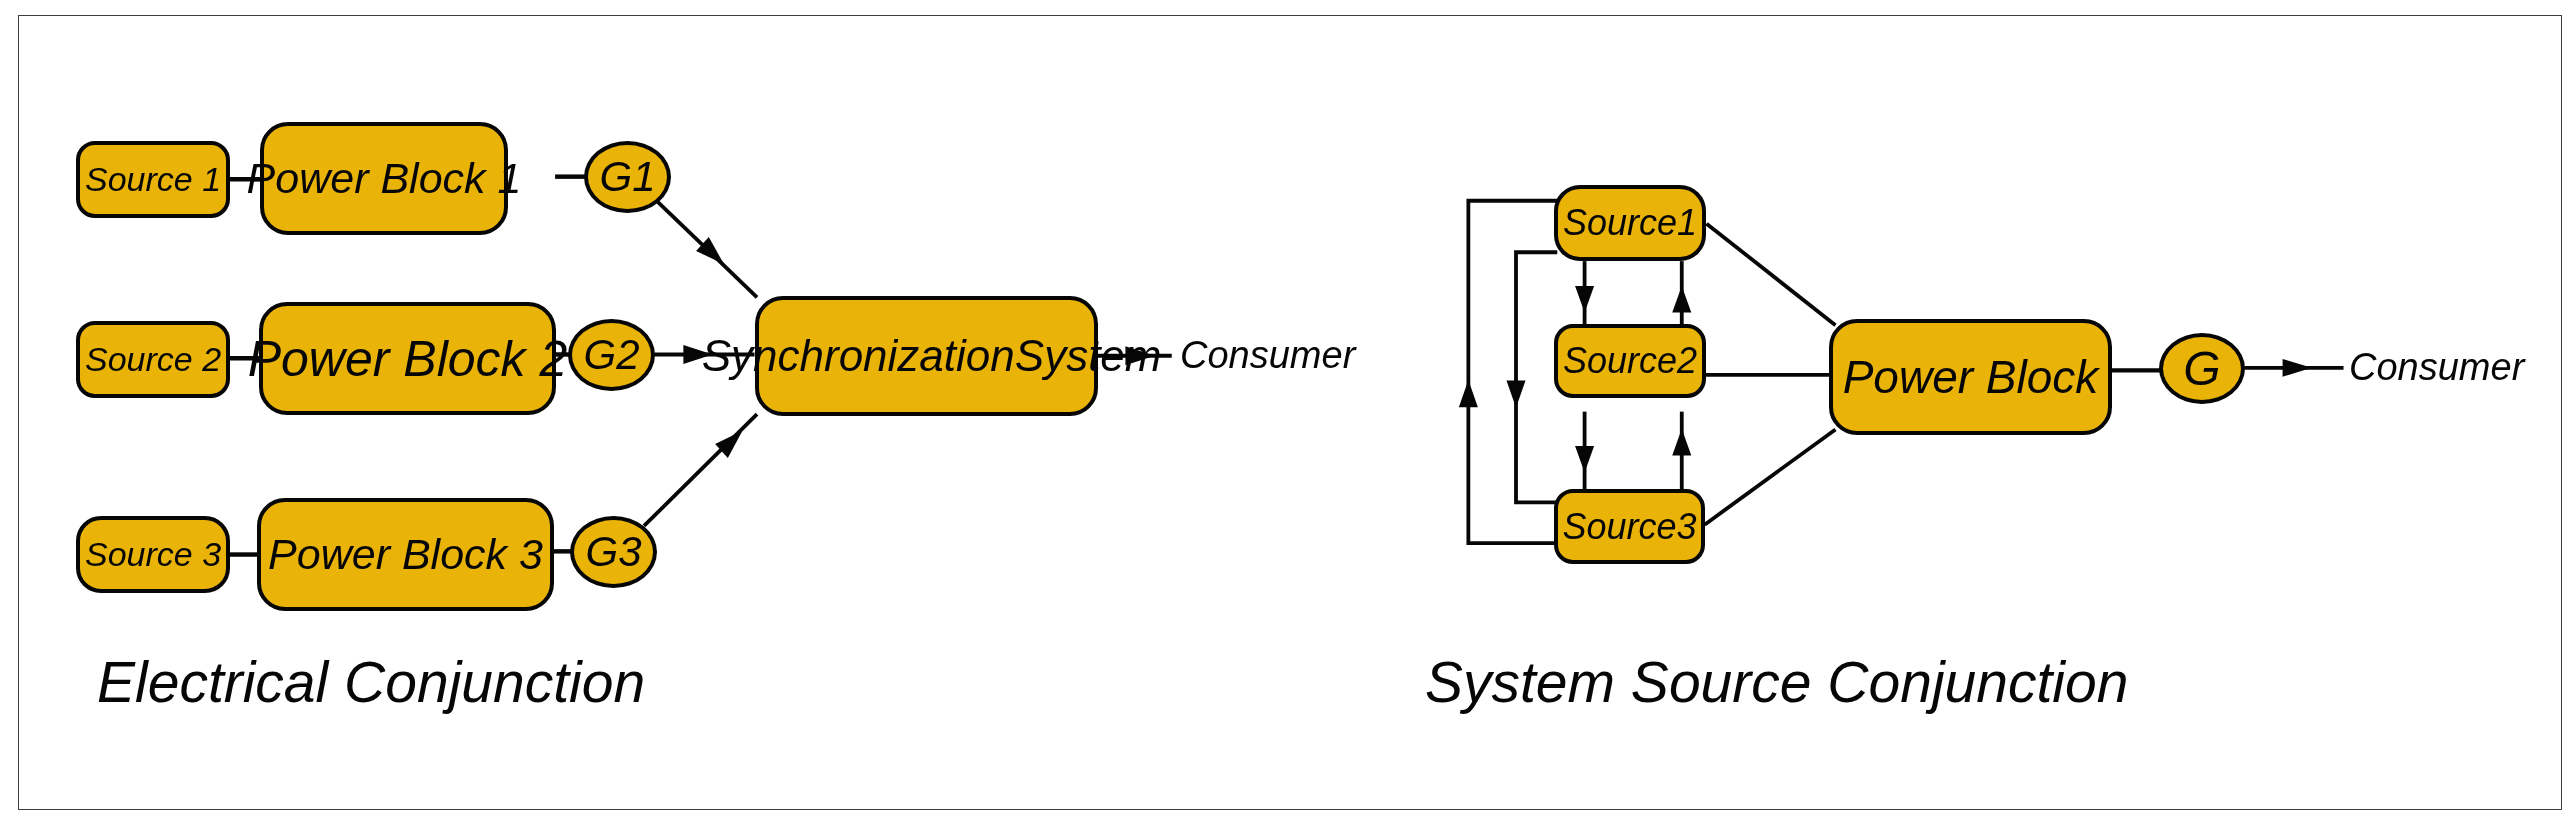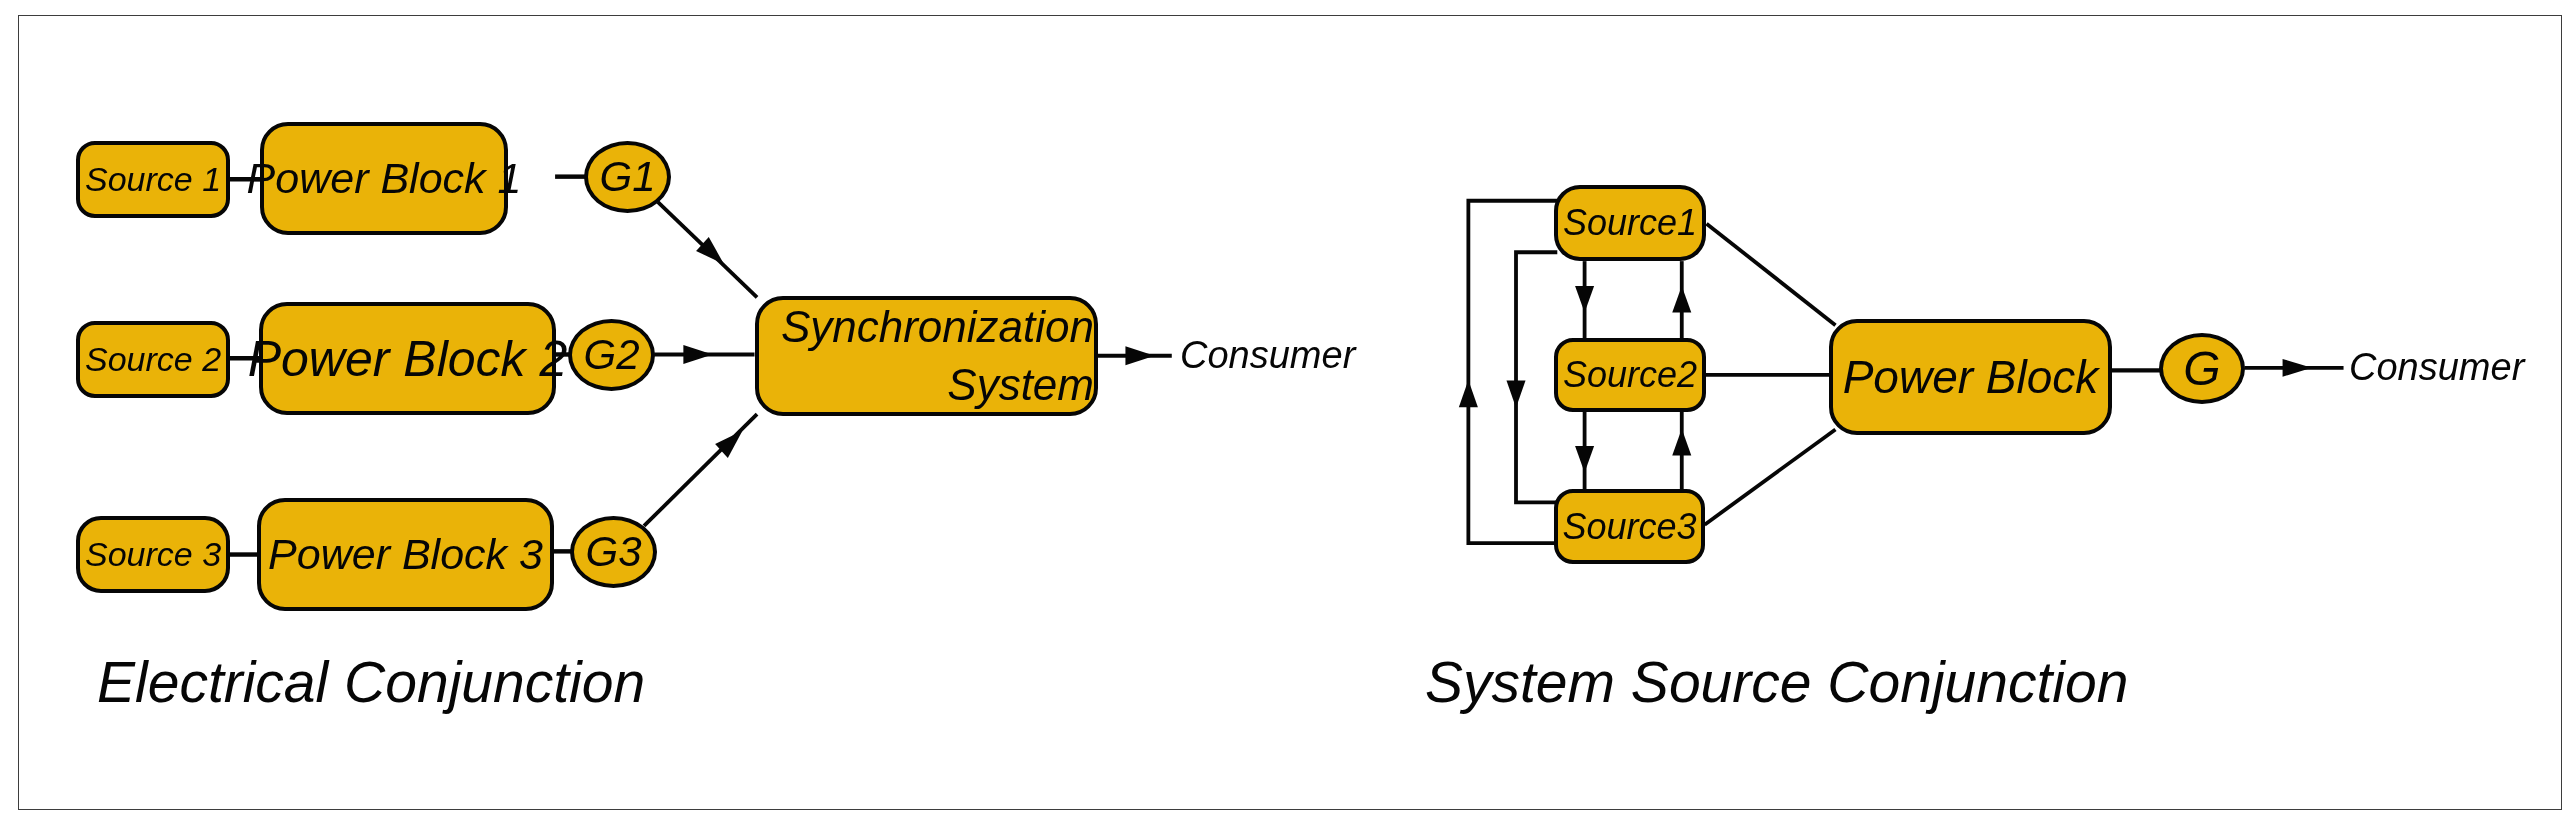--- a/index.html
+++ b/index.html
@@ -40,22 +40,22 @@
   .biground { border-radius: 28px; }
   .ellipse  { border-radius: 50%; }
   .label {
     position: absolute;
     font-style: italic;
     white-space: nowrap;
     z-index: 2;
     text-align: center;
   }
   .sync-node {
-    flex-direction: column;
-    align-items: flex-end;
+    flex-direction: row;
+    align-items: center;
     justify-content: center;
     padding-left: 10.2px;
   }
 </style>
 </head>
 <body>
 
 <div class="canvas">
 
   <div class="frame"></div>
@@ -139,21 +139,21 @@
     <div>System</div>
   </div>
 
   <div class="label" style="left:1180px; top:335px; font-size:38px; line-height:41px;">Consumer</div>
 
   <div class="label" style="left:97px; top:652px; font-size:57px; line-height:61px;">Electrical Conjunction</div>
 
   <div class="node rounded" style="left:1554px; top:185px; width:152px; height:76px; font-size:36px;border-radius:26px;">
     <span>Source1</span>
   </div>
-  <div class="node rounded" style="left:1554px; top:338px; width:152px; height:74px; font-size:36px;">
+  <div class="node rounded" style="left:1554px; top:324px; width:152px; height:74px; font-size:36px;">
     <span>Source2</span>
   </div>
   <div class="node rounded" style="left:1554px; top:489px; width:151px; height:75px; font-size:36px;">
     <span>Source3</span>
   </div>
 
   <div class="node biground" style="left:1829px; top:319px; width:283px; height:116px; font-size:46px;">
     <span>Power Block</span>
   </div>
 

